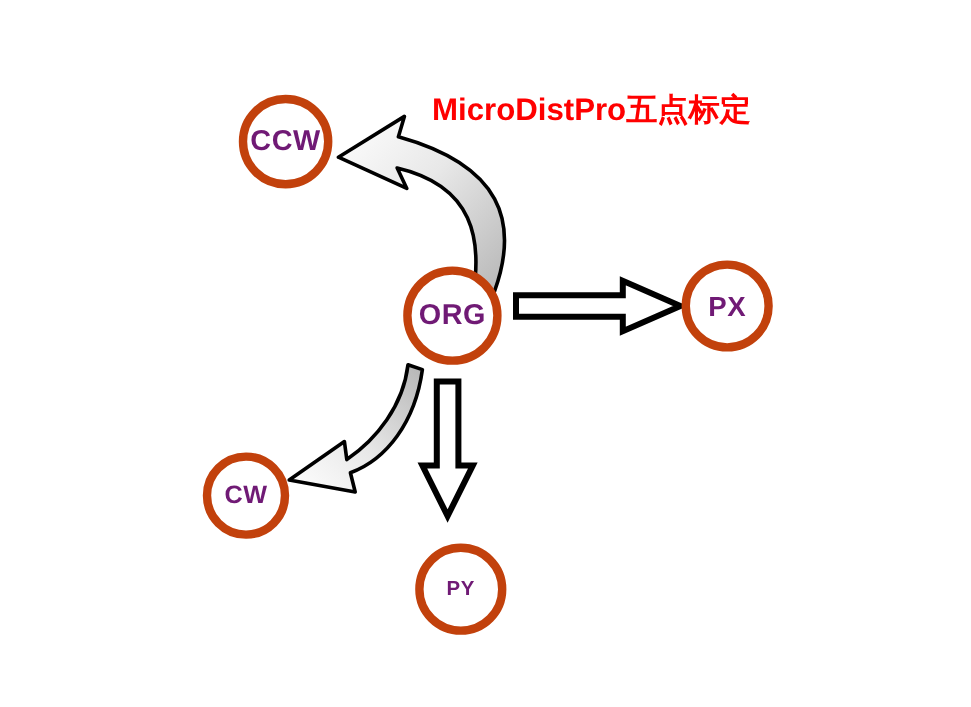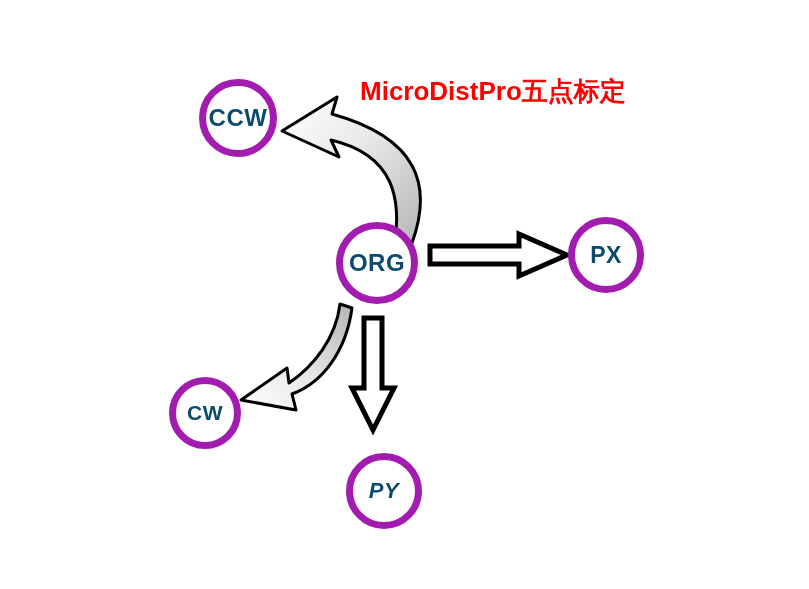--- a/index.html
+++ b/index.html
@@ -30,36 +30,36 @@
     stroke-linejoin: miter;
   }
   .swoosh {
     stroke: #000000;
     stroke-width: 3;
     stroke-linejoin: round;
   }
   .node {
     position: absolute;
     box-sizing: border-box;
-    border: 7px solid #a21caf;
+    border: 7px solid #c2410c;
     border-radius: 50%;
     background: #ffffff;
     display: flex;
     align-items: center;
     justify-content: center;
     font-weight: 700;
-    color: #0c4a6e;
+    color: #701a75;
     z-index: 1;
     letter-spacing: 0.5px;
   }
   .node-ccw { left: 199px; top: 79px;  width: 78px; height: 78px; font-size: 24px; }
   .node-org { left: 336px; top: 222px; width: 82px; height: 82px; font-size: 24px; }
   .node-px  { left: 568px; top: 217px; width: 76px; height: 76px; font-size: 23px; }
   .node-cw  { left: 169px; top: 377px; width: 72px; height: 72px; font-size: 21px; }
-  .node-py  { left: 346px; top: 453px; width: 76px; height: 76px; font-size: 22px; font-style: italic; }
+  .node-py  { left: 346px; top: 453px; width: 76px; height: 76px; font-size: 17px; }
   .diagram-title {
     position: absolute;
     left: 360px;
     top: 74px;
     font-size: 26px;
     font-weight: 700;
     color: #ff0000;
     z-index: 2;
     white-space: nowrap;
   }

